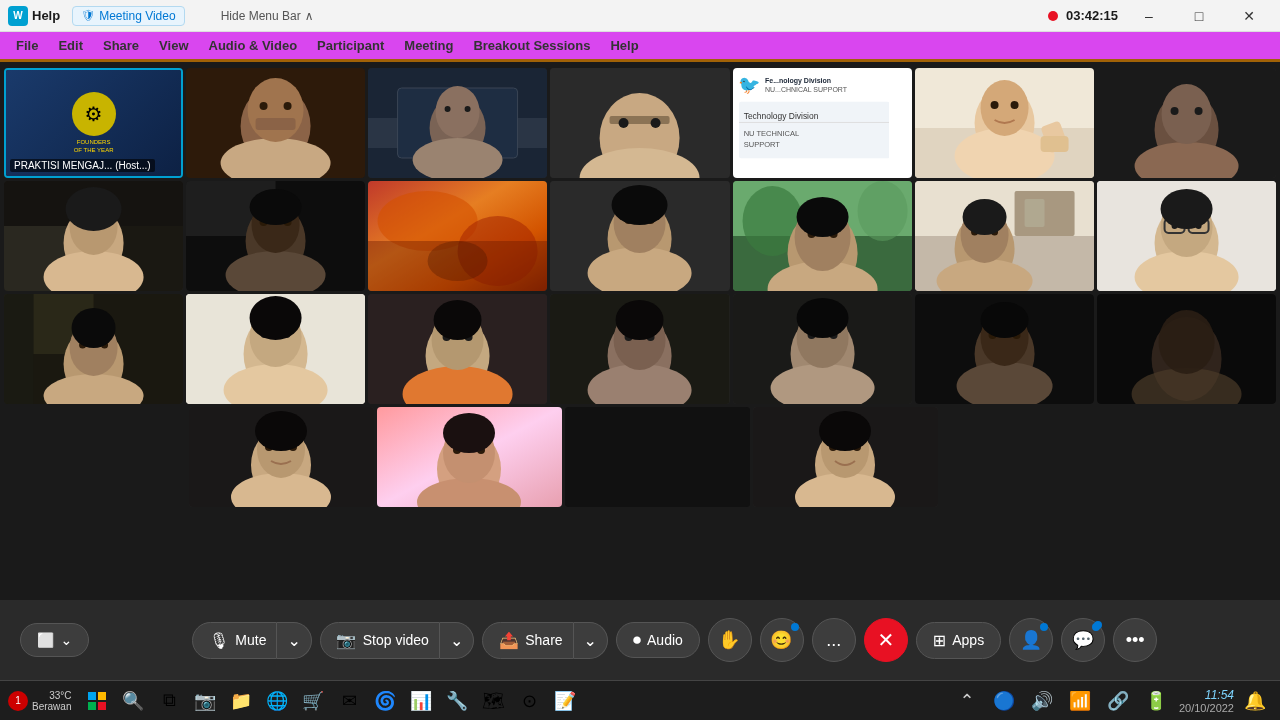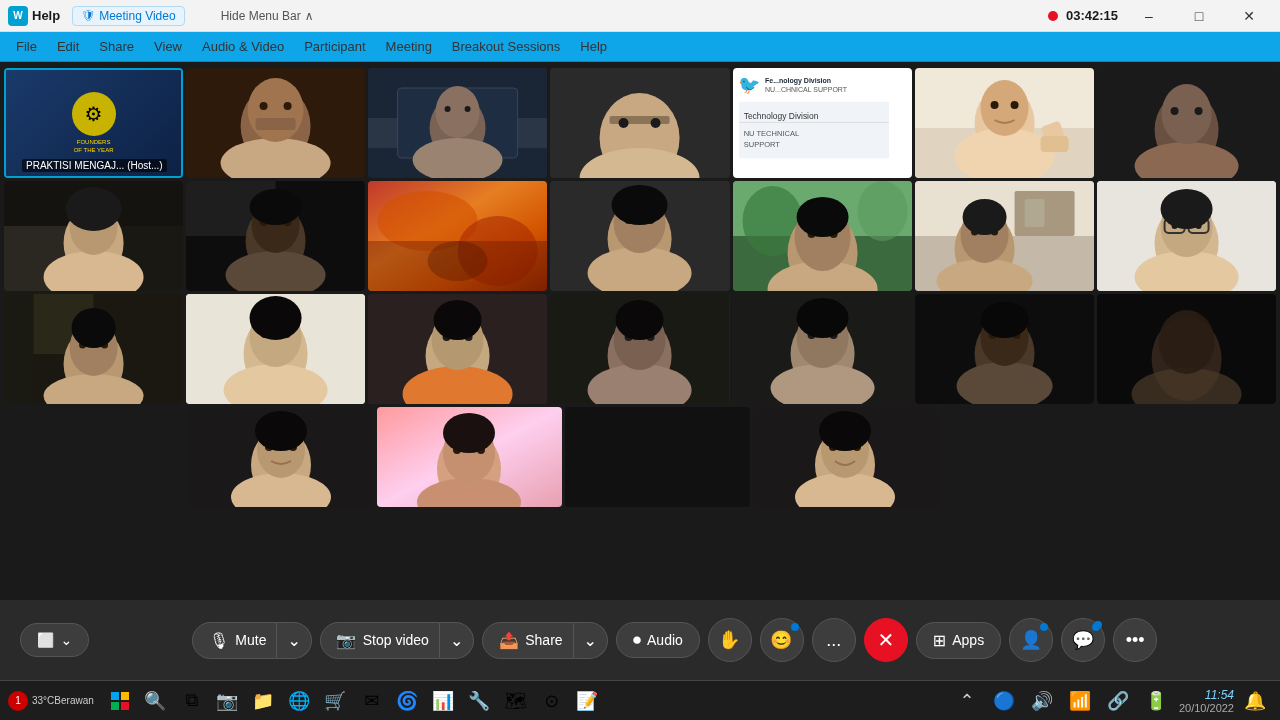--- a/index.html
+++ b/index.html
@@ -43,26 +43,27 @@
     .rec-dot { width: 10px; height: 10px; background: #e81123; border-radius: 50%; display: inline-block; }
     .window-controls { display: flex; gap: 4px; }
     .win-btn {
       width: 46px; height: 32px; display: flex; align-items: center; justify-content: center;
       font-size: 14px; cursor: pointer; color: #333;
     }
 
     
     #menu-bar {
       height: 30px;
-      background: #0ea5e9;
+      background: #d946ef;
       display: flex;
       align-items: center;
       padding: 0 8px;
       gap: 4px;
-      border-bottom: 1px solid #a16207;
+      border-bottom: 3px solid #a16207;
+      font-weight: bold;
     }
     .menu-item {
       padding: 4px 8px; font-size: 13px; color: #333; cursor: pointer; border-radius: 3px;
     }
 
     
     #main-content {
       height: calc(720px - 32px - 30px - 80px - 40px);
       background: #1a1a1a;
       padding: 4px;
@@ -79,21 +80,21 @@
       display: flex;
       align-items: center;
       justify-content: center;
     }
 
     .video-cell.active-speaker {
       border: 2px solid #00a0d1;
     }
 
     .participant-label {
-      position: absolute; bottom: 4px; left: 16px;
+      position: absolute; bottom: 4px; left: 4px;
       background: rgba(0,0,0,0.6);
       color: white; font-size: 10px; padding: 1px 4px; border-radius: 2px;
       max-width: 90%; overflow: hidden; text-overflow: ellipsis; white-space: nowrap;
     }
 
     
     .row-1 { display: grid; grid-template-columns: repeat(7, 1fr); gap: 3px; height: 110px; }
     .row-2 { display: grid; grid-template-columns: repeat(7, 1fr); gap: 3px; height: 110px; }
 
     .row-4-cell {
@@ -159,21 +160,21 @@
       background: rgba(30, 30, 30, 0.95);
       display: flex; align-items: center;
       padding: 0 8px;
       gap: 4px;
       border-top: 1px solid #444;
     }
     .taskbar-left { display: flex; align-items: center; gap: 4px; flex: 1; }
     .taskbar-right { display: flex; align-items: center; gap: 6px; font-size: 11px; color: #ccc; }
     .tb-icon { width: 32px; height: 32px; display: flex; align-items: center; justify-content: center; font-size: 18px; cursor: pointer; border-radius: 4px; }
     .tb-clock { text-align: right; }
-    .tb-weather { display: flex; flex-direction: row; align-items: flex-end; font-size: 10px; color: #ccc; }
+    .tb-weather { display: flex; flex-direction: column; align-items: flex-end; font-size: 10px; color: #ccc; }
     .tb-notif { width: 20px; height: 20px; background: #c00; border-radius: 50%; display: flex; align-items: center; justify-content: center; font-size: 10px; color: white; }
   </style>
 </head>
 <body>
 
 <div id="title-bar">
   <div id="title-bar-left">
     <div class="webex-logo">
       <div class="logo-icon">W</div>
       <span>Help</span>

